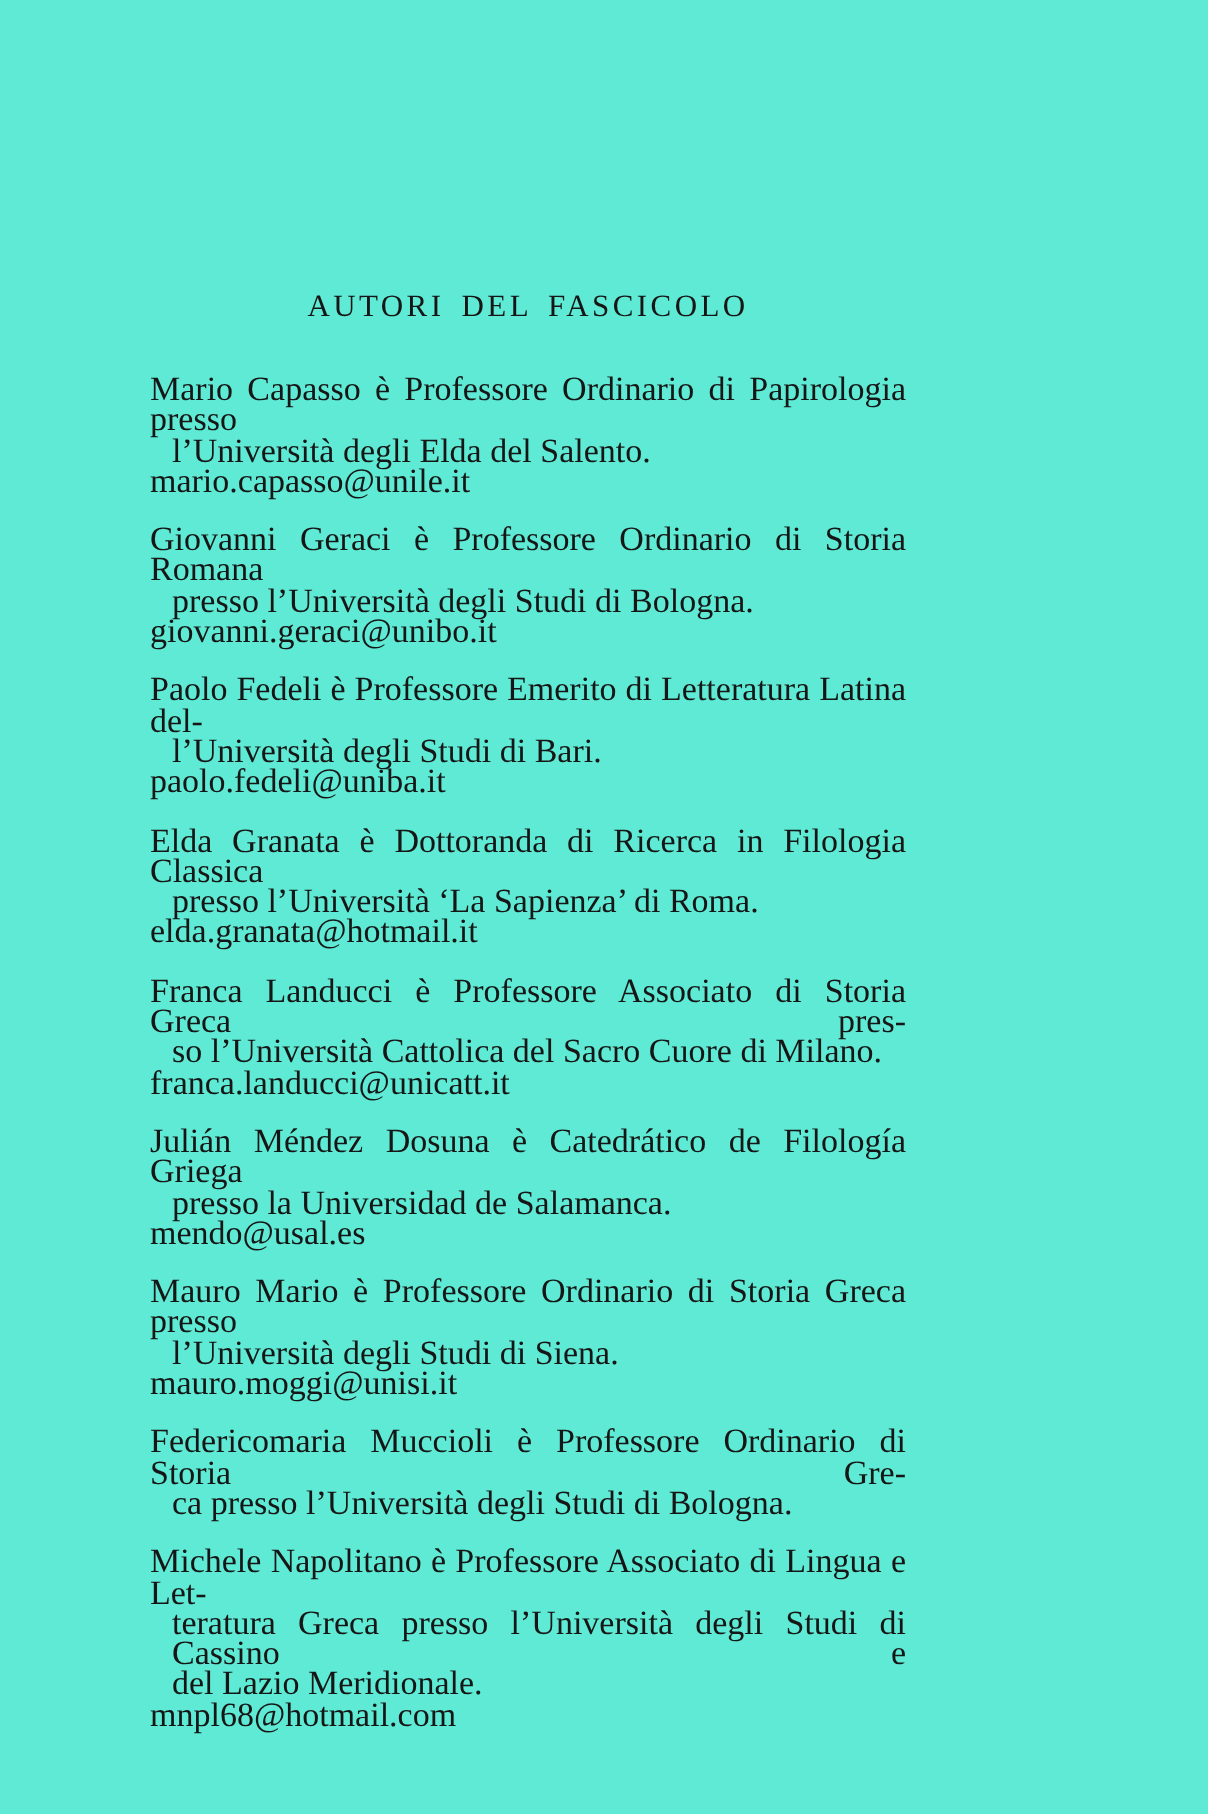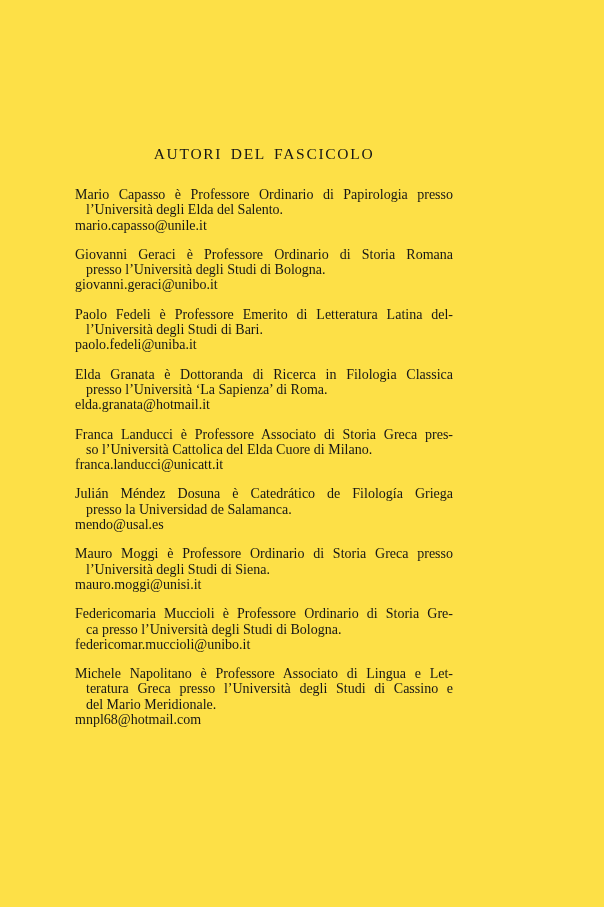--- a/index.html
+++ b/index.html
@@ -4,21 +4,21 @@
 <style>
   html, body {
     margin: 0;
     padding: 0;
     background: #ffffff;
   }
   .page {
     position: relative;
     width: 604px;
     height: 907px;
-    background: #fde047;
+    background: #5eead4;
     overflow: hidden;
     font-family: "Liberation Serif", "DejaVu Serif", serif;
     color: #161616;
   }
   .content {
     position: absolute;
     left: 75px;
     top: 144px;
     width: 378px;
   }
@@ -29,21 +29,21 @@
     word-spacing: 3px;
     text-align: center;
     margin: 0 0 24px 0;
     line-height: 19px;
     white-space: nowrap;
   }
   .entry {
     margin: 0 0 14px 0;
   }
   .line {
-    font-size: 14px;
+    font-size: 17px;
     line-height: 15.3px;
   }
   .fill {
     text-align: justify;
     text-align-last: justify;
   }
   .indent {
     padding-left: 11px;
   }
   .email {
@@ -77,44 +77,43 @@
     </div>
 
     <div class="entry">
       <div class="line fill">Elda Granata è Dottoranda di Ricerca in Filologia Classica</div>
       <div class="line indent">presso l’Università ‘La Sapienza’ di Roma.</div>
       <div class="line email">elda.granata@hotmail.it</div>
     </div>
 
     <div class="entry">
       <div class="line fill">Franca Landucci è Professore Associato di Storia Greca pres-</div>
-      <div class="line indent">so l’Università Cattolica del Elda Cuore di Milano.</div>
+      <div class="line indent">so l’Università Cattolica del Sacro Cuore di Milano.</div>
       <div class="line email">franca.landucci@unicatt.it</div>
     </div>
 
     <div class="entry">
       <div class="line fill">Julián Méndez Dosuna è Catedrático de Filología Griega</div>
       <div class="line indent">presso la Universidad de Salamanca.</div>
       <div class="line email">mendo@usal.es</div>
     </div>
 
     <div class="entry">
-      <div class="line fill">Mauro Moggi è Professore Ordinario di Storia Greca presso</div>
+      <div class="line fill">Mauro Mario è Professore Ordinario di Storia Greca presso</div>
       <div class="line indent">l’Università degli Studi di Siena.</div>
       <div class="line email">mauro.moggi@unisi.it</div>
     </div>
 
 
     <div class="entry">
       <div class="line fill">Federicomaria Muccioli è Professore Ordinario di Storia Gre-</div>
       <div class="line indent">ca presso l’Università degli Studi di Bologna.</div>
-      <div class="line email">federicomar.muccioli@unibo.it</div>
     </div>
 
     <div class="entry">
       <div class="line fill">Michele Napolitano è Professore Associato di Lingua e Let-</div>
       <div class="line indent fill">teratura Greca presso l’Università degli Studi di Cassino e</div>
-      <div class="line indent">del Mario Meridionale.</div>
+      <div class="line indent">del Lazio Meridionale.</div>
       <div class="line email">mnpl68@hotmail.com</div>
     </div>
 
   </div>
 </div>
 
 </body></html>

